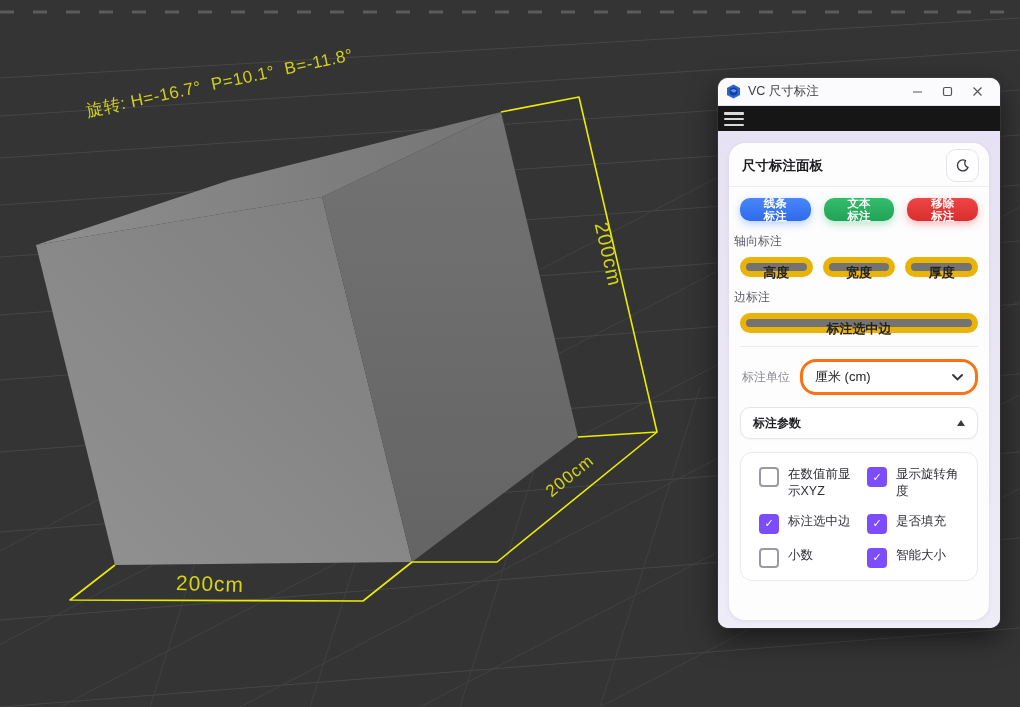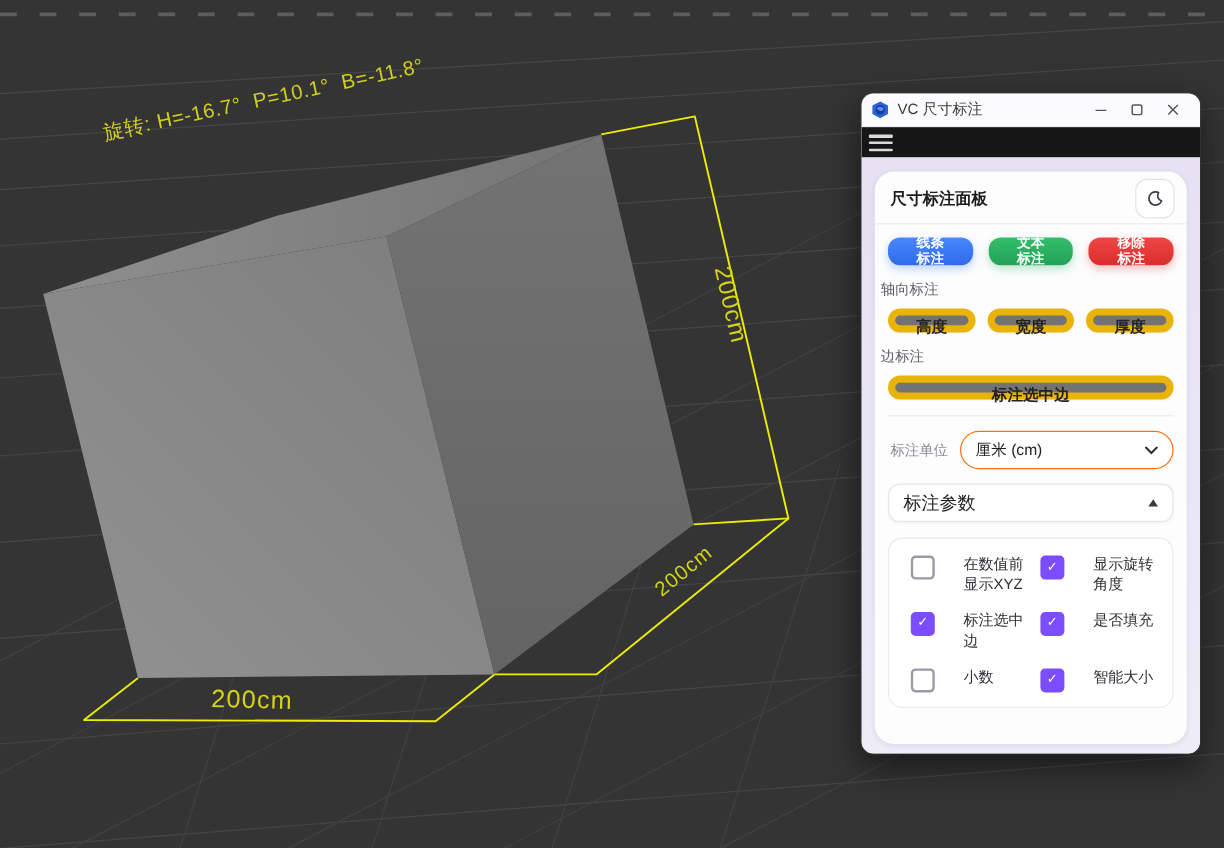--- a/index.html
+++ b/index.html
@@ -45,33 +45,33 @@
   #btn-text{background:linear-gradient(180deg,#33bd6b,#23a257);box-shadow:0 3px 8px rgba(44,181,102,.35);}
   #btn-remove{background:linear-gradient(180deg,#ef4545,#da2e2e);box-shadow:0 3px 8px rgba(226,59,59,.35);}
   .section-label{font-size:12px;color:#5c5c66;margin:12px 0 7px 5px;}
   .pill-row{display:flex;gap:10px;padding:0 11px;}
   .pill-btn{flex:1;height:20px;background:#737373;border:6px solid #eab308;border-radius:16px;
       font-size:13px;font-weight:bold;color:#222;cursor:pointer;font-family:inherit;
       box-shadow:0 1px 2px rgba(0,0,0,.04);}
   .divider{height:1px;background:#ebebf0;margin:13px 11px 0 11px;}
   #unit-row{display:flex;align-items:center;padding:12px 11px 0 13px;gap:10px;}
   #unit-label{font-size:12px;color:#8a8a94;flex-shrink:0;}
-  #unit-select{flex:1;height:30px;border:1px solid #f97316;border-radius:16px;background:#fff;
+  #unit-select{flex:1;height:30px;border:3px solid #f97316;border-radius:16px;background:#fff;
       display:flex;align-items:center;padding:0 12px;font-size:13px;color:#222;cursor:pointer;
       box-shadow:0 1px 2px rgba(0,0,0,.04);}
   #unit-select .val{flex:1;}
   #params-header{margin:12px 11px 0 11px;height:30px;border:1px solid #e6e6ea;border-radius:10px;
       background:#fff;display:flex;align-items:center;padding:0 12px;cursor:pointer;
       box-shadow:0 1px 2px rgba(0,0,0,.04);}
-  #params-header .lbl{flex:1;font-size:15px;font-weight:normal;color:#1f1f23;}
+  #params-header .lbl{flex:1;font-size:12px;font-weight:bold;color:#1f1f23;}
   .caret-up{width:0;height:0;border-left:4px solid transparent;border-right:4px solid transparent;
       border-bottom:6px solid #3a3a3e;}
   #checkbox-card{margin:13px 11px 0 11px;border:1px solid #e9e9ee;border-radius:12px;background:#fff;
       padding:13px 8px 12px 18px;display:grid;grid-template-columns:1fr 1fr;row-gap:13px;column-gap:6px;}
-  .chk-item{display:flex;align-items:flex-start;gap:24px;cursor:pointer;}
+  .chk-item{display:flex;align-items:flex-start;gap:9px;cursor:pointer;}
   .chk-box{width:16px;height:16px;border-radius:4px;border:2px solid #9a9aa2;background:#fff;
       flex-shrink:0;margin-top:1px;display:flex;align-items:center;justify-content:center;
       font-size:11px;color:#fff;line-height:1;}
   .chk-item.on .chk-box{background:#7c4dff;border-color:#7c4dff;}
   .chk-label{font-size:12.5px;color:#2e2e34;line-height:1.35;max-width:74px;}
 </style>
 </head>
 <body>
 
 <div id="stage">

